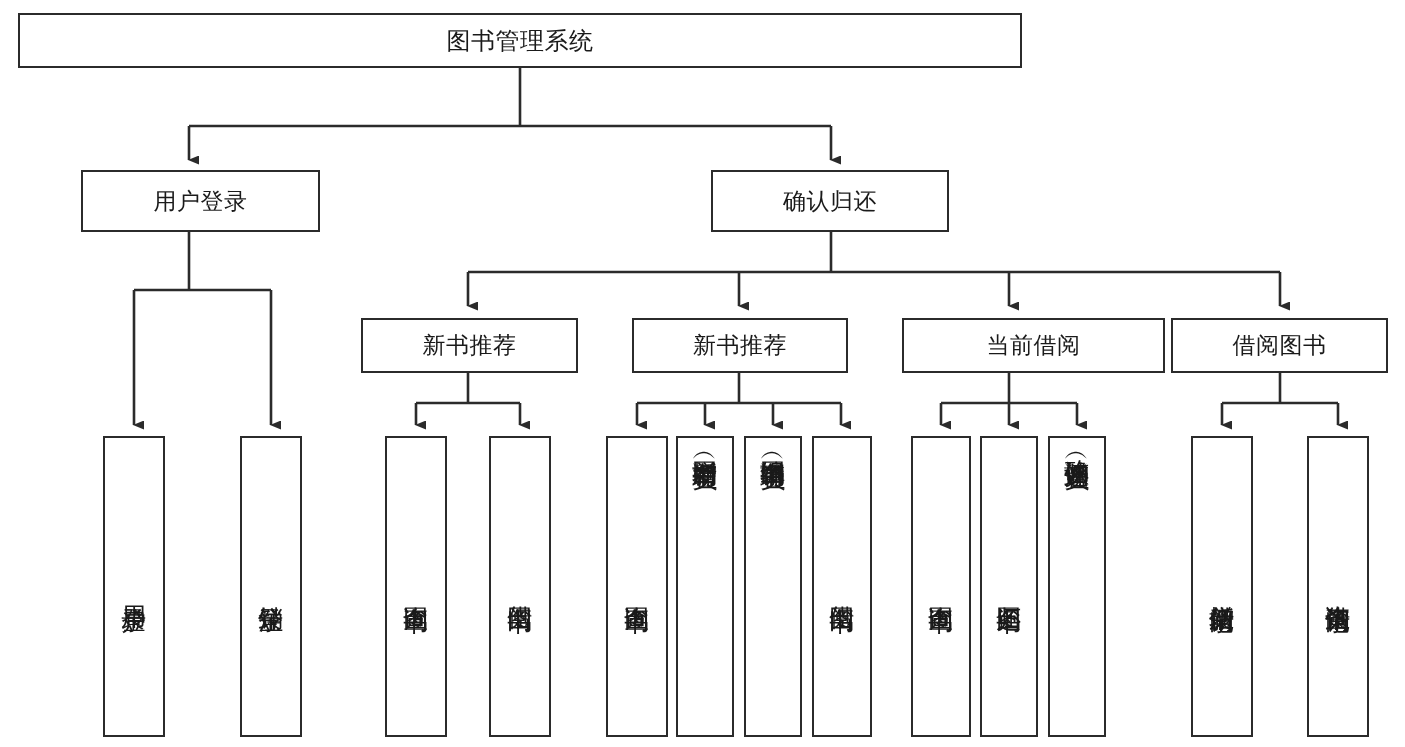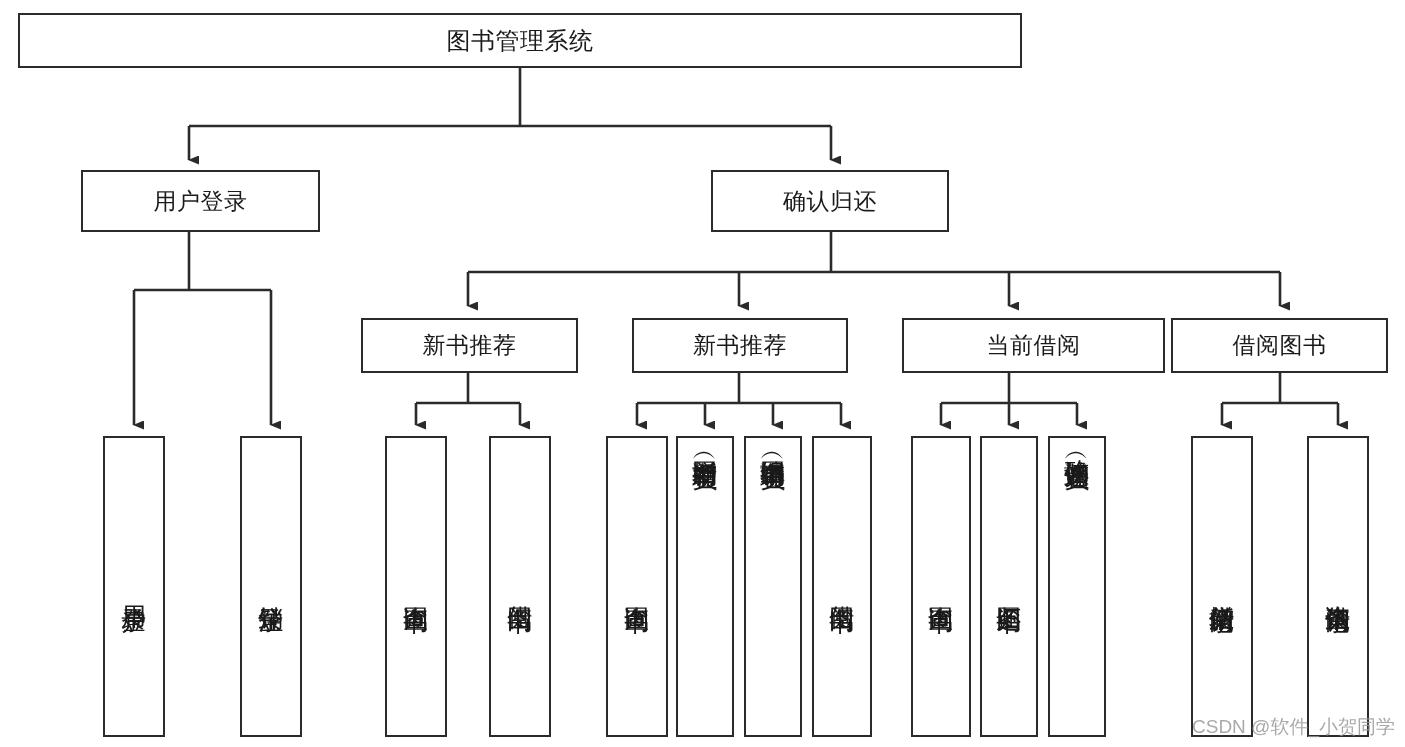--- a/index.html
+++ b/index.html
@@ -195,15 +195,14 @@
     <span class="node-label">确认归还（管理员）</span>
   </div>
 
   <div class="node vertical center" style="left:1191px; top:436px; width:62px; height:301px;">
     <span class="node-label">新增借阅记录</span>
   </div>
   <div class="node vertical center" style="left:1307px; top:436px; width:62px; height:301px;">
     <span class="node-label">查询借阅记录</span>
   </div>
 
-  <div id="watermark" style="left:1192px; top:714px;">CSDN @软件_小贺同学</div>
 
 </div>
 
 </body></html>

